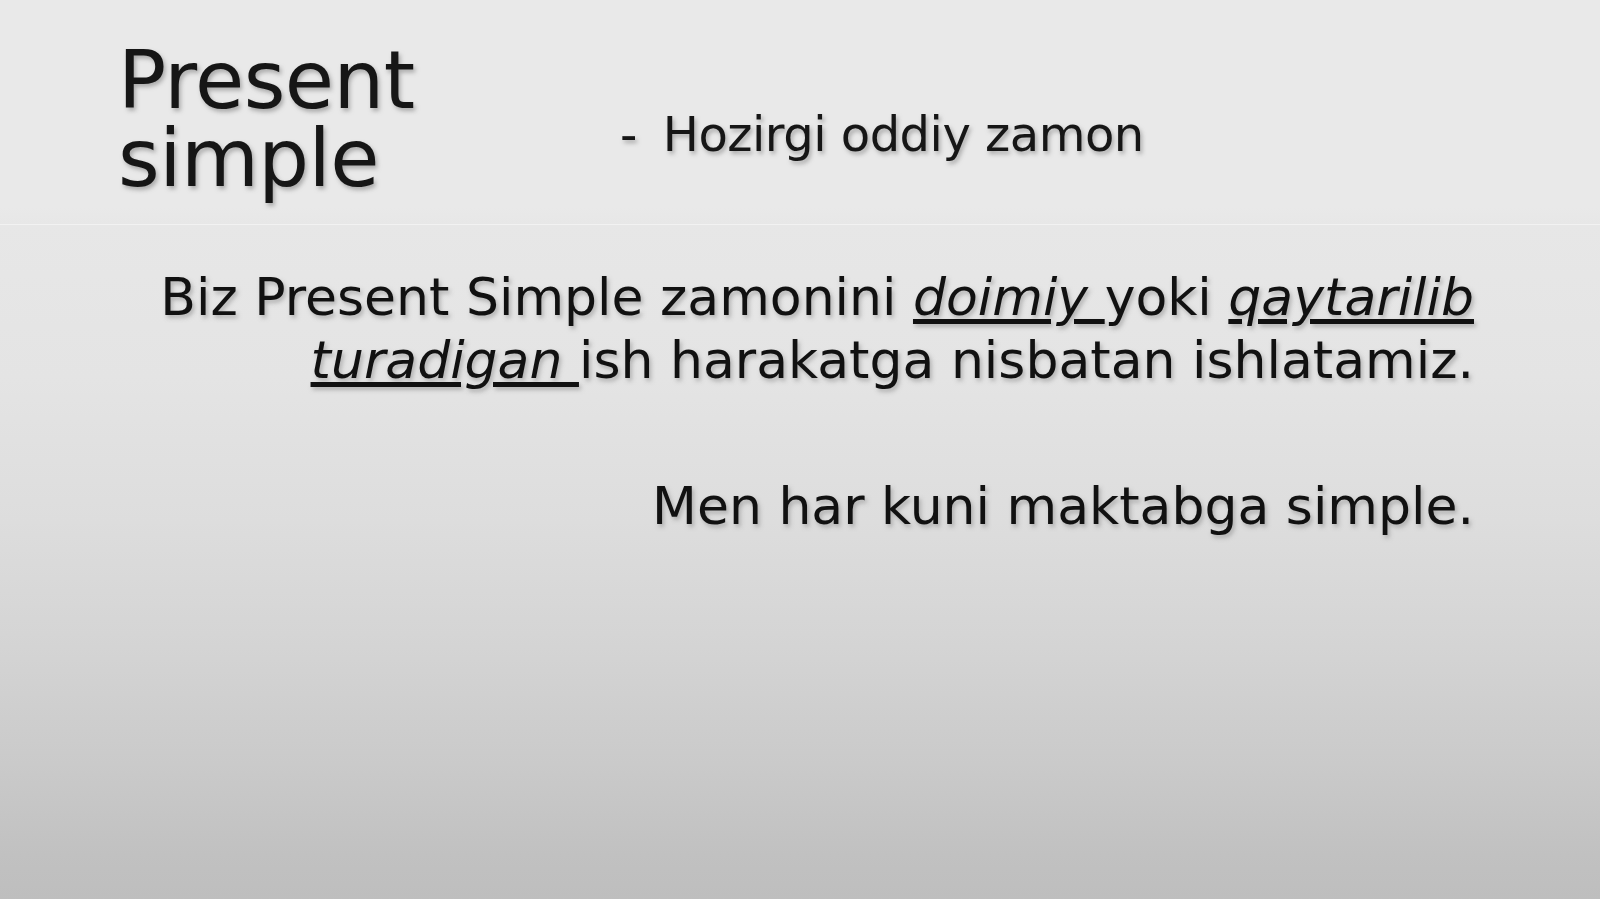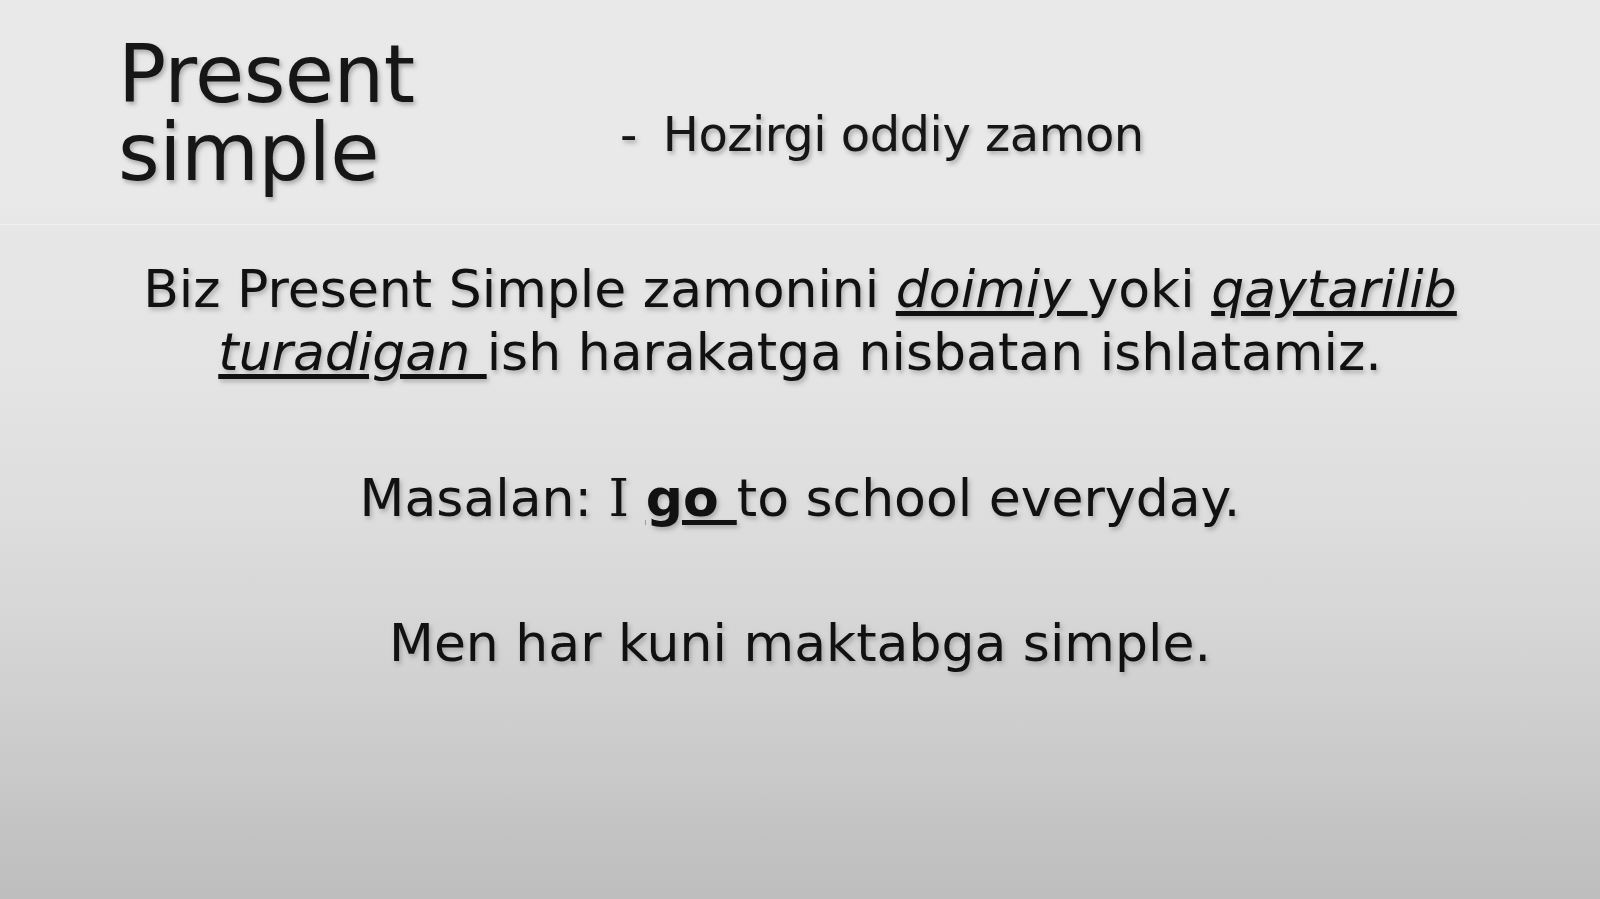--- a/index.html
+++ b/index.html
@@ -42,21 +42,21 @@
   #title-block {
     position: absolute;
     left: 0;
     top: 34px;
     width: 1600px;
     height: 180px;
   }
   .title-left {
     position: absolute;
     left: 118px;
-    top: 2px;
+    top: 8px;
     width: 470px;
     font-size: 80px;
     line-height: 0.98;
     font-weight: 400;
     letter-spacing: -0.5px;
     color: #161616;
     text-shadow: 2px 3px 4px rgba(120,120,120,0.55);
   }
   .title-right {
     position: absolute;
@@ -82,22 +82,23 @@
     top: 258px;
     width: 1364px;
     text-align: center;
     font-size: 52px;
     line-height: 1.22;
     font-weight: 400;
     color: #111111;
     text-shadow: 2px 3px 4px rgba(125,125,125,0.5);
   }
   .para {
-    margin: 0;
+    margin: 8px;
     padding: 0;
+    text-align: right;
   }
   .para.spacer-before {
     margin-top: 82px;
   }
   .em-under {
     font-style: italic;
     text-decoration: underline;
     text-underline-offset: 4px;
   }
   .strong-under {
@@ -124,19 +125,18 @@
     </div>
     <div class="title-right">
       <span class="title-dash">-</span><span>Hozirgi oddiy zamon</span>
     </div>
   </div>
 
   <div id="body-block">
 
     <p class="para"><span>Biz Present Simple zamonini </span><span class="em-under">doimiy </span><span> yoki </span><span class="em-under">qaytarilib turadigan </span><span>ish harakatga nisbatan ishlatamiz.</span></p>
 
-    <p class="para spacer-before"><span>Masalan: </span><span class="serif-i">I</span><span> </span><span class="strong-under">go </span><span>to school everyday.</span></p>
 
     <p class="para spacer-before">Men har kuni maktabga simple.</p>
 
   </div>
 
 </div>
 
 </body></html>

